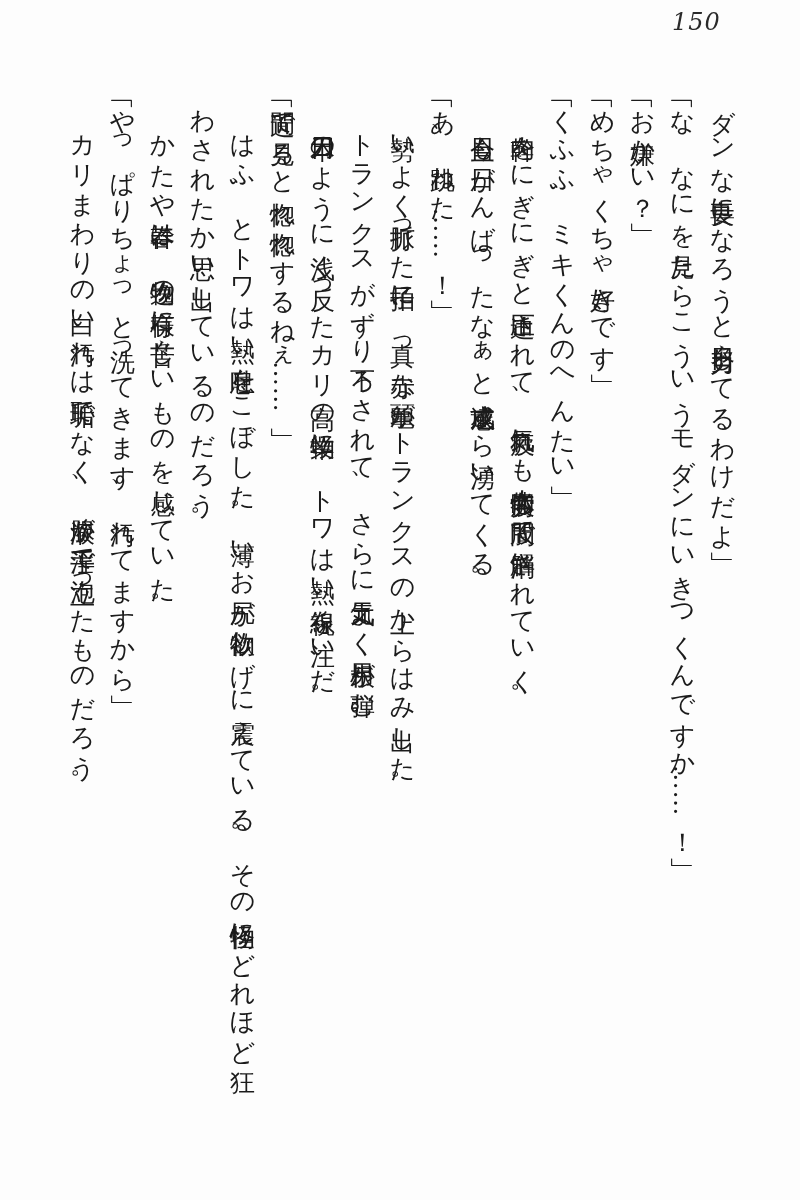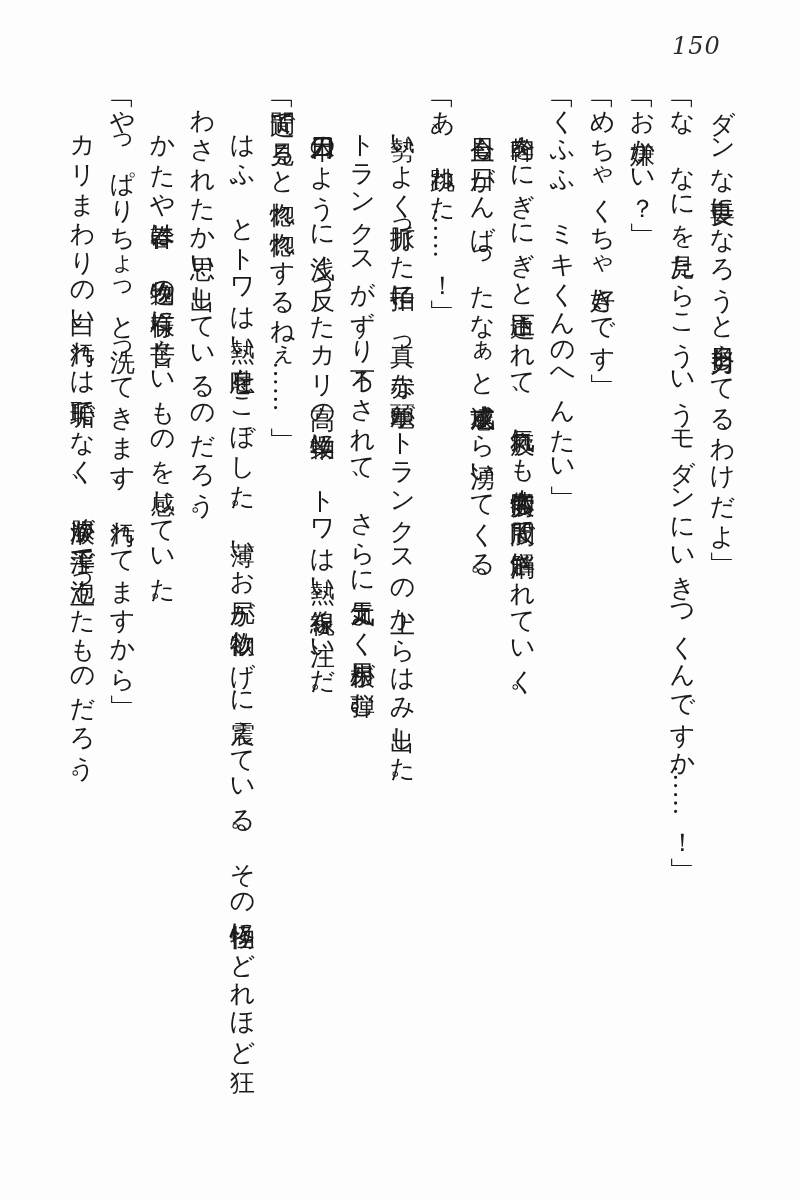--- a/index.html
+++ b/index.html
@@ -11,21 +11,21 @@
     position: relative;
     width: 800px;
     height: 1200px;
     margin: 0 auto;
     background: #fdfdfd;
     overflow: hidden;
     font-family: "DejaVu Serif", "Liberation Serif", serif;
   }
   .page-number {
     position: absolute;
-    top: 32px;
+    top: 8px;
     left: 672px;
     font-size: 24px;
     font-style: italic;
     letter-spacing: 1px;
     color: #2a2a2a;
     font-family: "DejaVu Serif", "Liberation Serif", serif;
   }
   .text-block {
     position: absolute;
     top: 92px;

